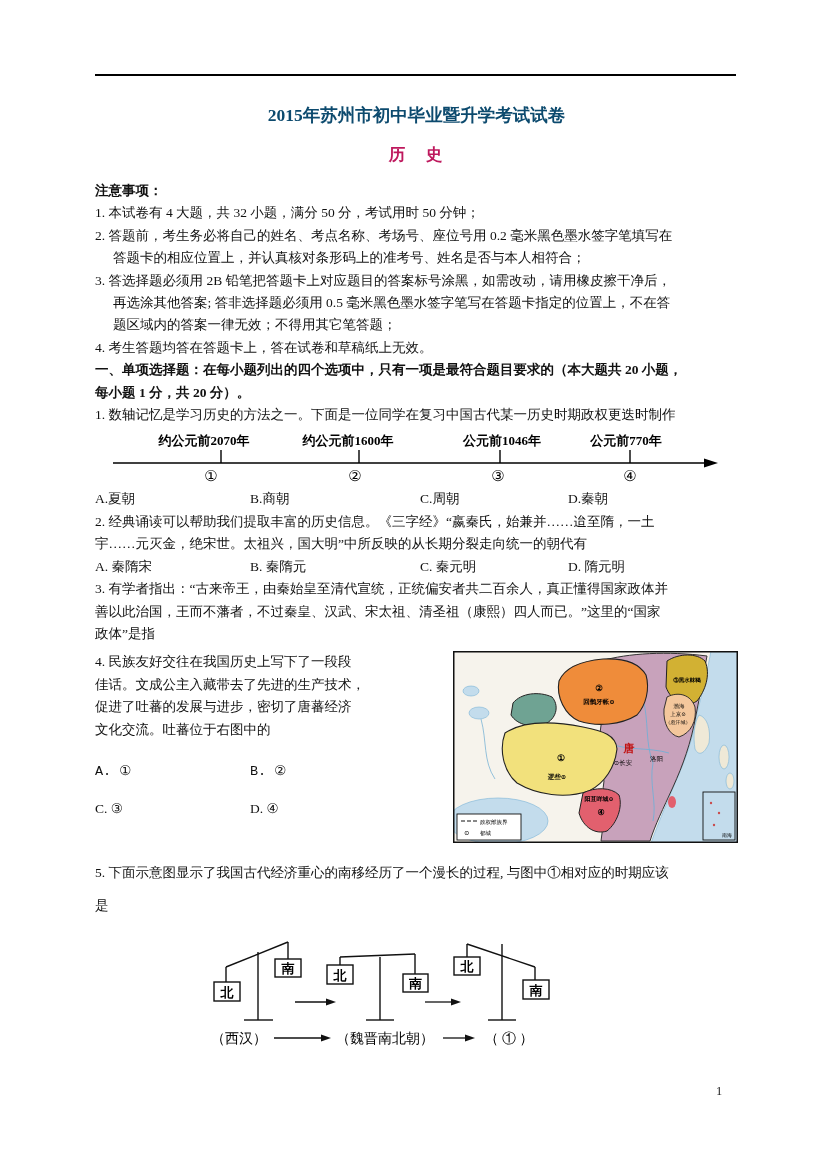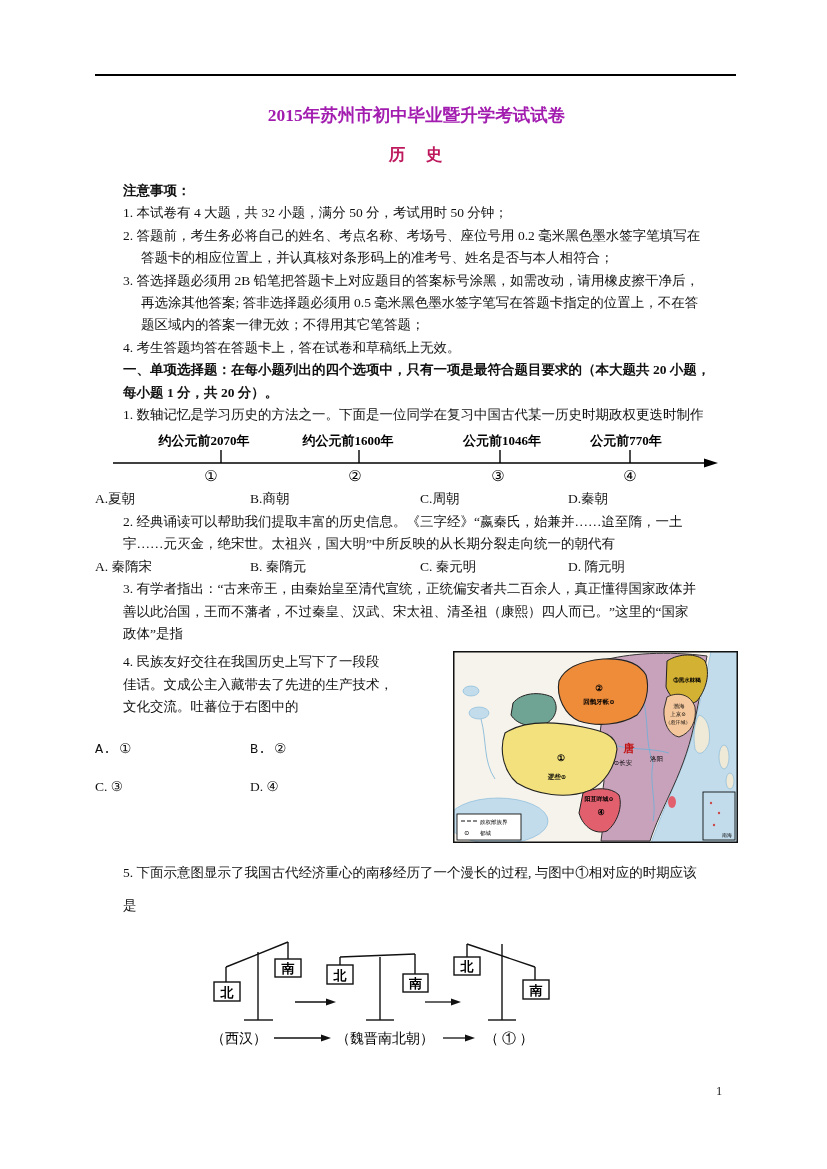--- a/index.html
+++ b/index.html
@@ -1,23 +1,23 @@
 <!DOCTYPE html>
 <html><head>
 <meta charset="utf-8">
 <style>
   html,body{margin:0;padding:0;background:#9a9a9a;}
   .page{position:relative;width:827px;height:1169px;background:#ffffff;margin:0 auto;
         font-family:"Liberation Serif","DejaVu Serif",serif;color:#111;overflow:hidden;}
   .top-rule{position:absolute;left:95px;top:74px;width:641px;border-top:2px solid #000;}
   .content{position:absolute;left:95px;top:0;width:643px;}
-  .title{margin:0;padding-top:103px;text-align:center;font-size:17.5px;font-weight:bold;color:#a21caf;line-height:24px;}
+  .title{margin:0;padding-top:103px;text-align:center;font-size:17.5px;font-weight:bold;color:#0c4a6e;line-height:24px;}
   .subject{margin:0;padding-top:17px;text-align:center;font-size:16.5px;font-weight:bold;color:#be185d;line-height:22px;letter-spacing:2px;}
   .body-start{margin-top:14px;}
-  .ln{font-size:13.5px;line-height:22.4px;white-space:nowrap;margin-left:28px;}
+  .ln{font-size:13.5px;line-height:22.4px;white-space:nowrap;}
   .cont{padding-left:18px;}
   .bold{font-weight:bold;}
   .opts{display:flex;font-size:13.5px;line-height:22.4px;}
   .opts span:nth-child(1){width:155px;}
   .opts span:nth-child(2){width:170px;}
   .opts span:nth-child(3){width:148px;}
   .timeline-svg{display:block;margin:6px 0 2px 0;}
   .tl-label{font-size:13px;font-weight:bold;}
   .tl-marker{font-size:15px;}
   .q4-wrap{display:flex;margin-top:6px;}
@@ -101,20 +101,21 @@
     <div>
       <div class="ln">3. 有学者指出：“古来帝王，由秦始皇至清代宣统，正统偏安者共二百余人，真正懂得国家政体并</div>
       <div class="ln">善以此治国，王而不藩者，不过秦皇、汉武、宋太祖、清圣祖（康熙）四人而已。”这里的“国家</div>
       <div class="ln">政体”是指</div>
     </div>
 
     <div class="q4-wrap">
       <div class="q4-left">
         <div class="ln">4. 民族友好交往在我国历史上写下了一段段</div>
         <div class="ln">佳话。文成公主入藏带去了先进的生产技术，</div>
+        <div class="ln">促进了吐蕃的发展与进步，密切了唐蕃经济</div>
         <div class="ln">文化交流。吐蕃位于右图中的</div>
         <div class="q4-opts row1">
           <span>A. ①</span>
           <span>B. ②</span>
         </div>
         <div class="q4-opts row2">
           <span>C. ③</span>
           <span>D. ④</span>
         </div>
       </div>

